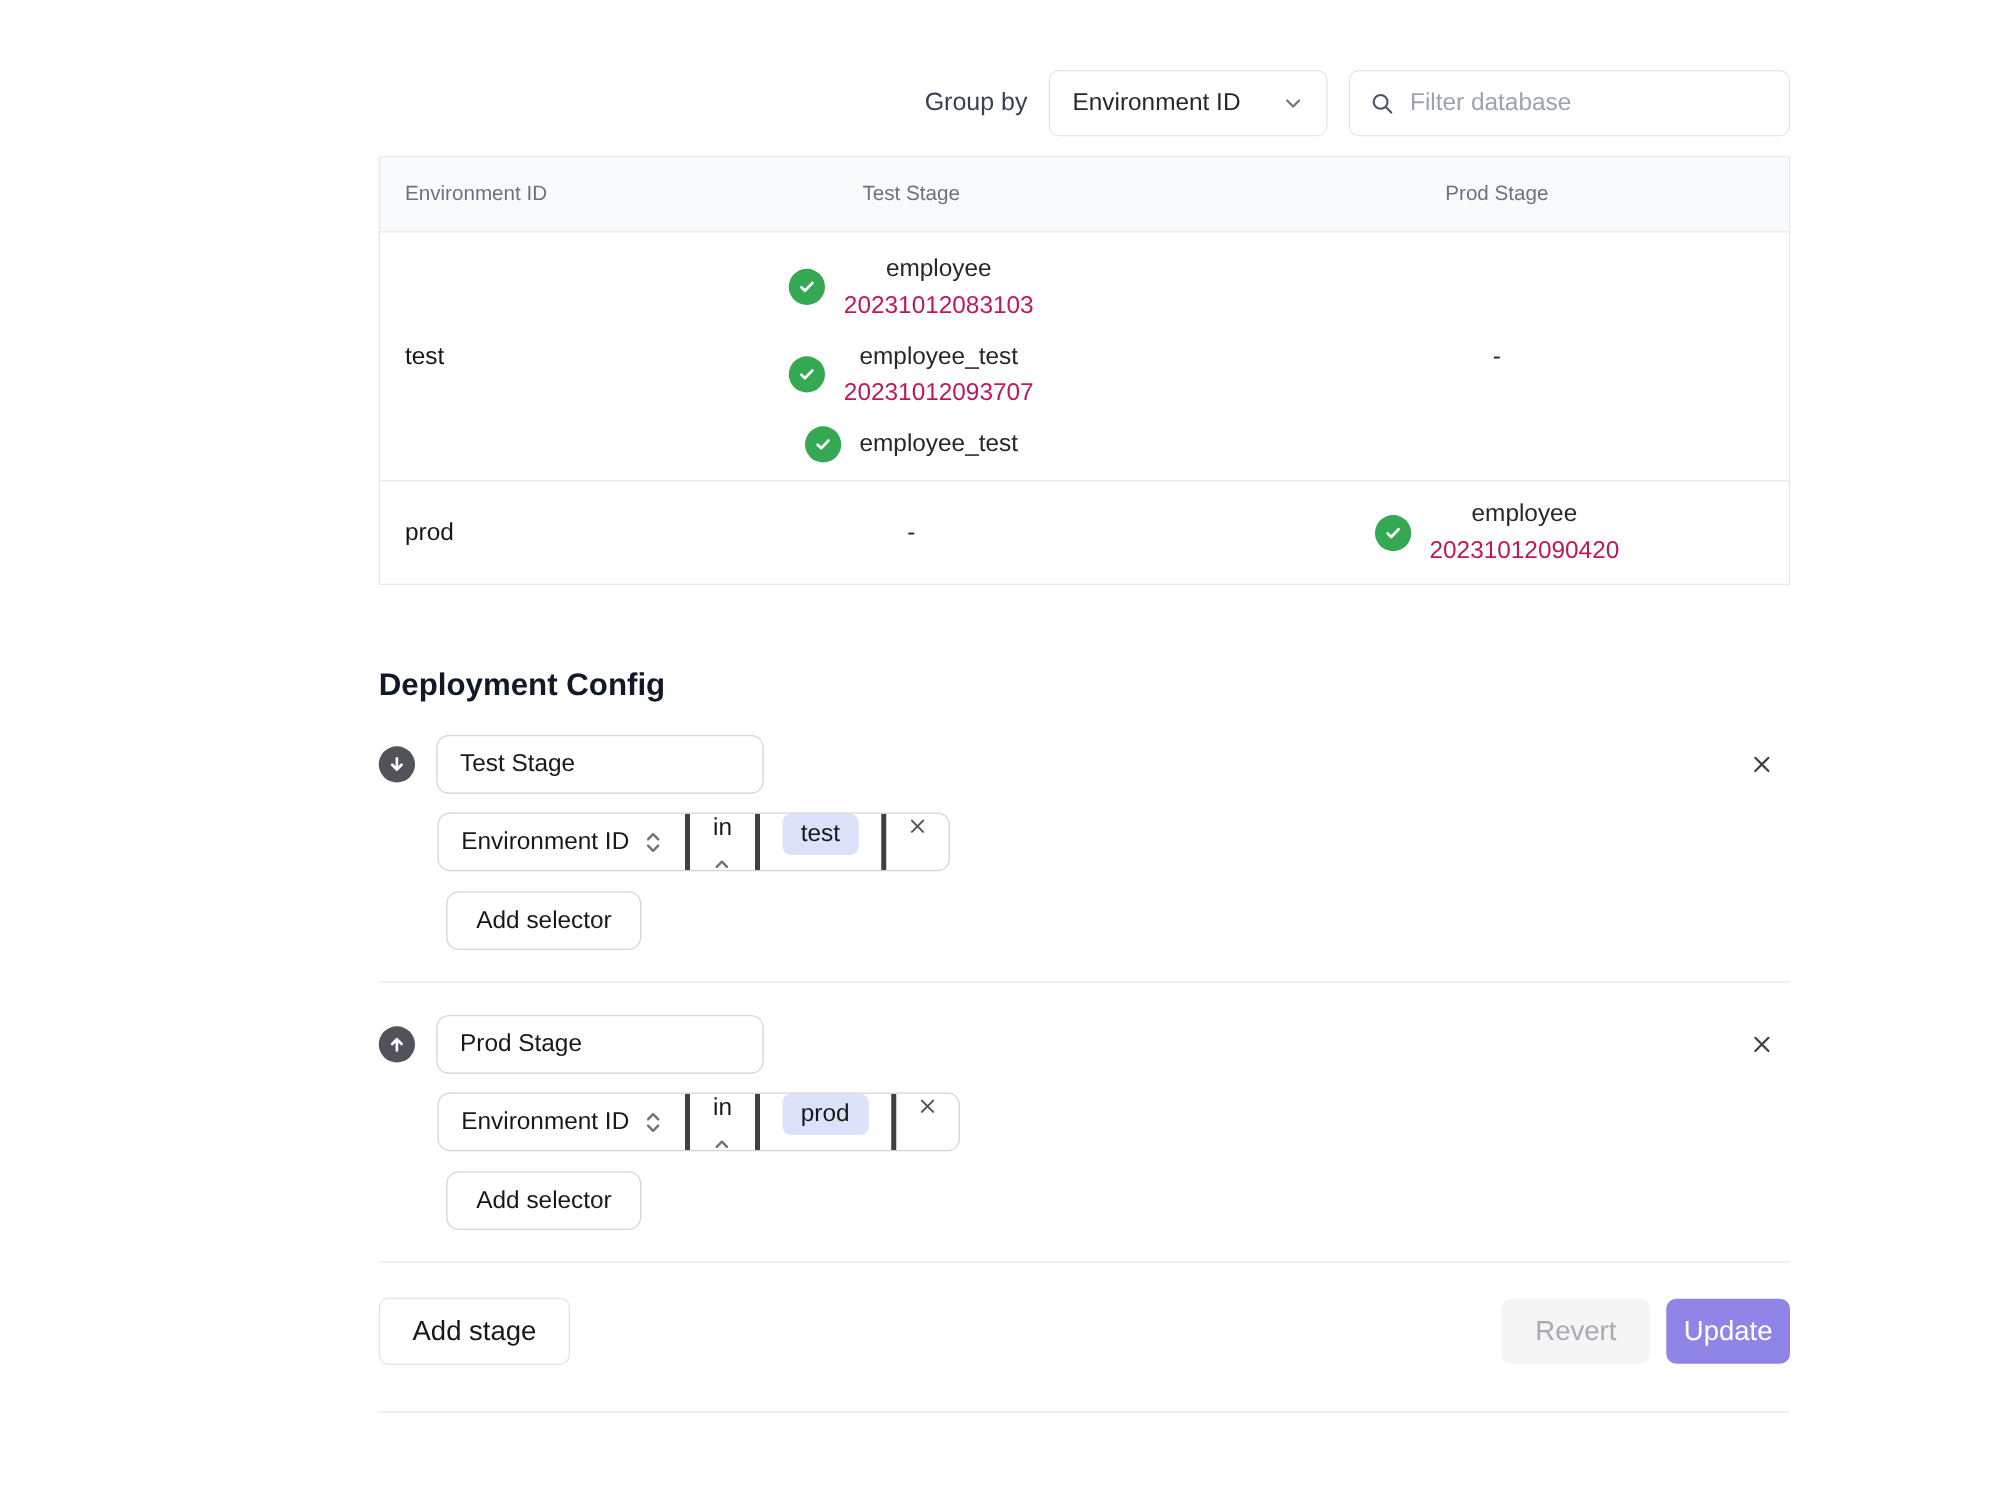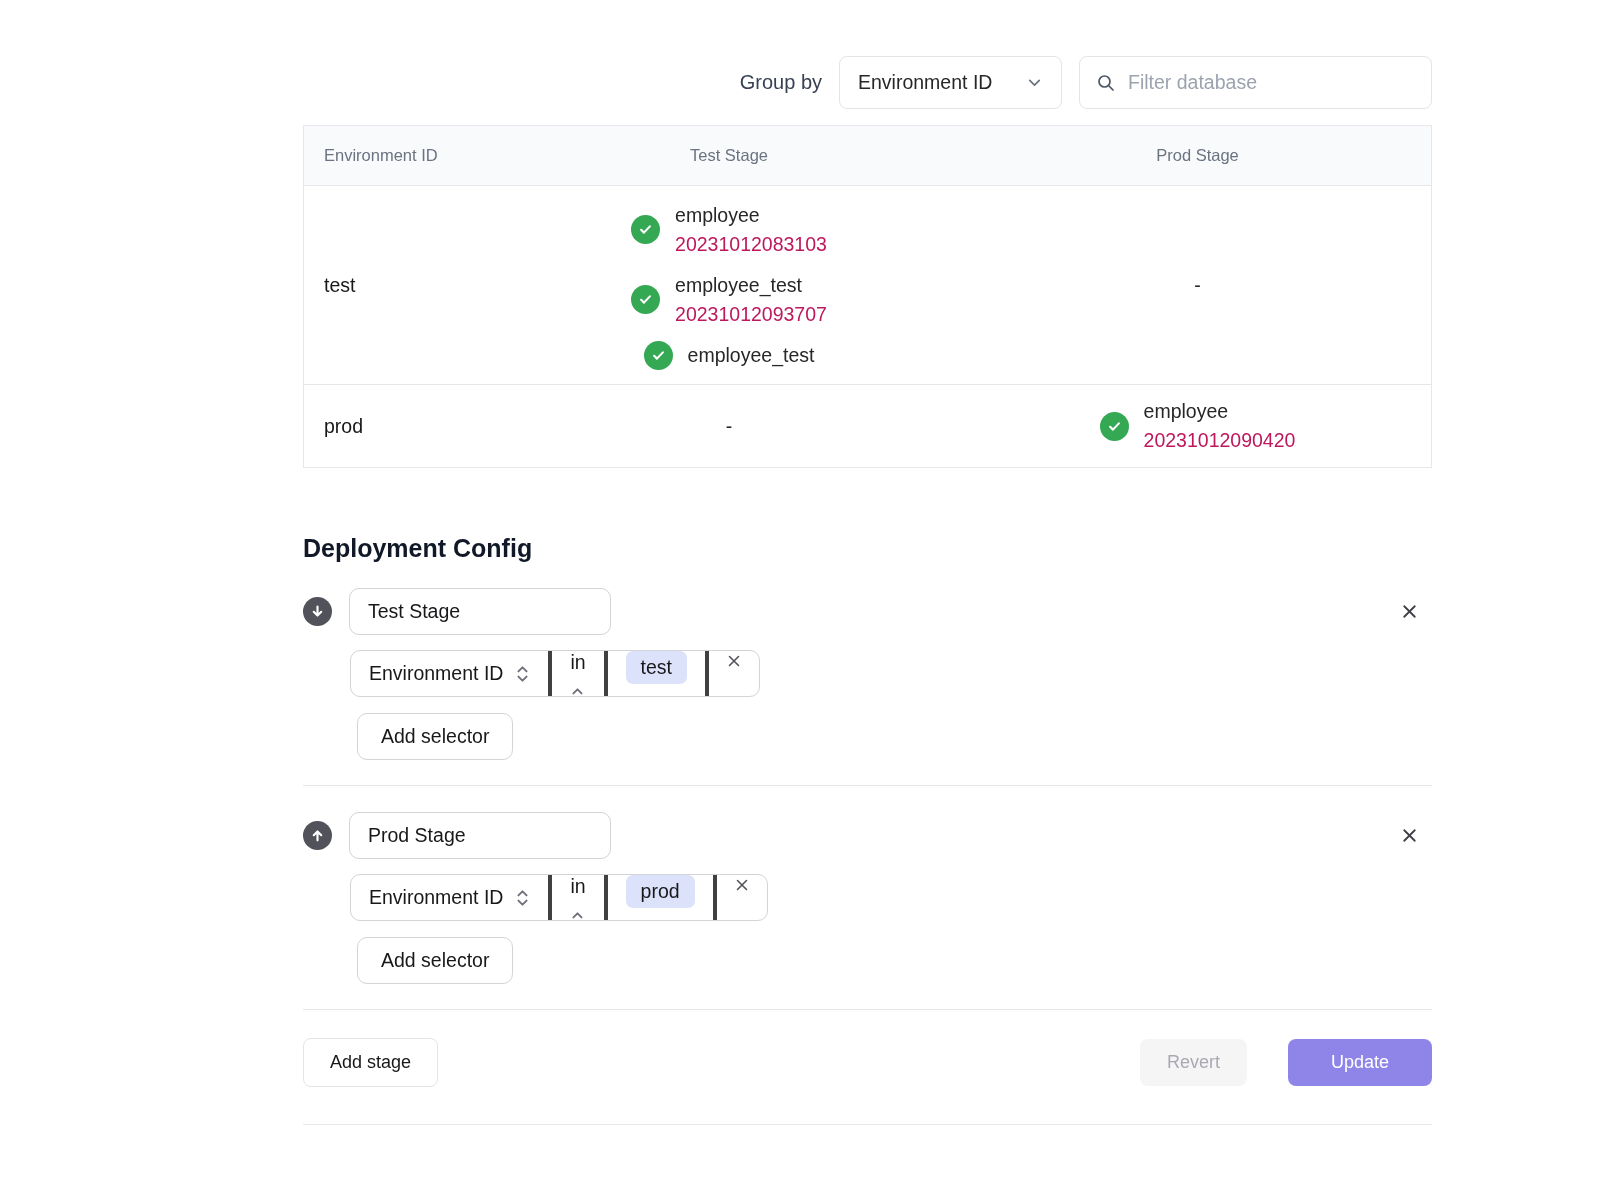--- a/index.html
+++ b/index.html
@@ -29,21 +29,21 @@
   .th-left { padding-left: 20px; text-align: left; }
   .th-center { text-align: center; }
   .t-row { border-top: 1px solid #e5e7eb; align-items: center; }
   .t-row.row-test { min-height: 199px; padding: 14px 0; }
   .t-row.row-prod { min-height: 83px; padding: 10px 0; }
   .env-cell { padding-left: 20px; font-size: 19.5px; color: #18181b; }
   .stage-cell { display: flex; flex-direction: column; align-items: center; justify-content: center; gap: 12px; }
   .db-item { display: flex; align-items: center; gap: 15px; }
   .check-circle { width: 29px; height: 29px; border-radius: 50%; background: #34a853;
     display: flex; align-items: center; justify-content: center; flex: none; }
-  .db-text { text-align: left; }
+  .db-text { text-align: center; }
   .db-name { font-size: 19.5px; color: #27272a; line-height: 29px; }
   .db-version { font-size: 19.5px; color: #be185d; line-height: 29px; }
   .dash { font-size: 19.5px; color: #27272a; text-align: center; }
 
   
   .section-title { margin-top: 66px; font-size: 25px; font-weight: 700; color: #111827; }
   .stage-head { display: flex; align-items: center; gap: 17px; margin-top: 26px; }
   .stage-head.first { margin-top: 25px; }
   .dir-circle { width: 29px; height: 29px; border-radius: 50%; background: #52525b;
     display: flex; align-items: center; justify-content: center; flex: none; }
@@ -59,25 +59,25 @@
   .value-pill { background: #dbe2fa; border-radius: 7px; padding: 5px 15px; font-size: 19.5px; color: #18181b; }
 
   .add-selector { display: inline-block; margin-left: 54px; margin-top: 16px; border: 1px solid #d4d4d8;
     border-radius: 10px; padding: 11px 23px; font-size: 19.5px; color: #18181b; background: #fff;
     cursor: pointer; font-family: inherit; }
 
   .divider { border: none; border-top: 1px solid #e5e7eb; margin-top: 25px; }
 
   
   .footer { display: flex; align-items: center; margin-top: 28px; }
-  .btn { font-family: inherit; font-size: 18px; cursor: pointer; }
+  .btn { font-family: inherit; font-size: 22px; cursor: pointer; }
   .add-stage { border: 1px solid #e4e4e7; border-radius: 8px; background: #fff; padding: 13px 26px; color: #18181b; }
   .footer-right { margin-left: auto; display: flex; gap: 13px; }
   .revert { background: #f5f5f6; color: #a9a9b2; border: none; border-radius: 8px; padding: 13px 27px; cursor: default; }
-  .update { background: #8f85e9; color: #ffffff; border: none; border-radius: 8px; padding: 13px 43px; margin-left: 28px; }
+  .update { background: #8f85e9; color: #ffffff; border: none; border-radius: 8px; padding: 13px 14px; }
   .bottom-divider { border: none; border-top: 1px solid #e5e7eb; margin-top: 37px; }
 </style>
 </head>
 <body>
 
 <div class="content">
 
 
   <div class="controls">
     <span class="group-by-label">Group by</span>

